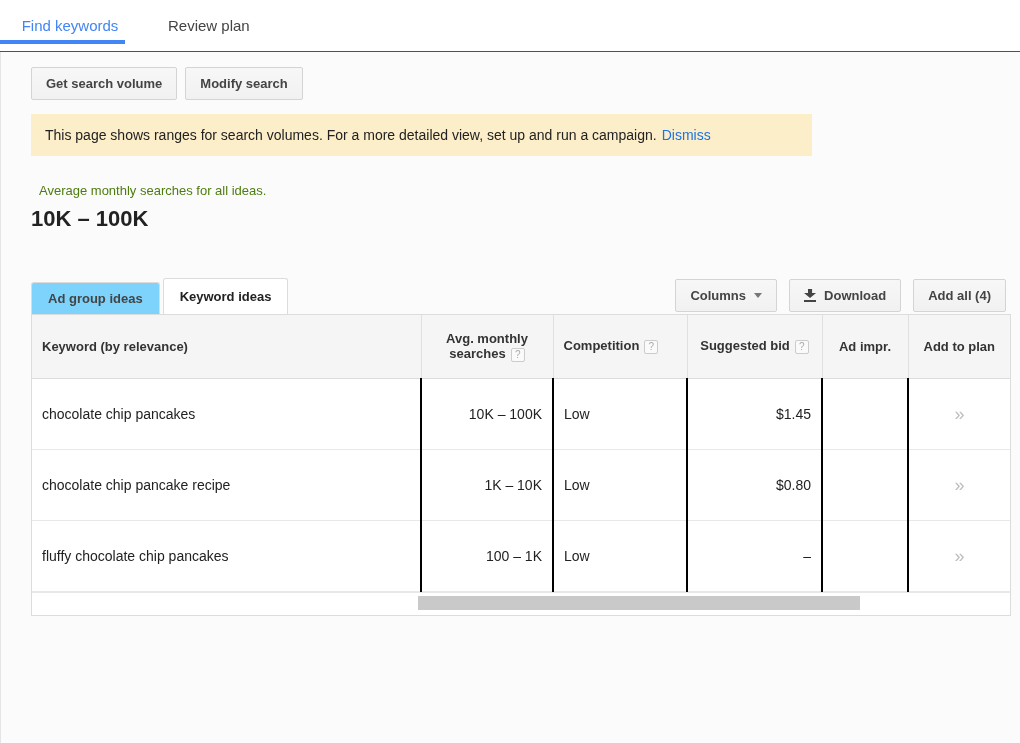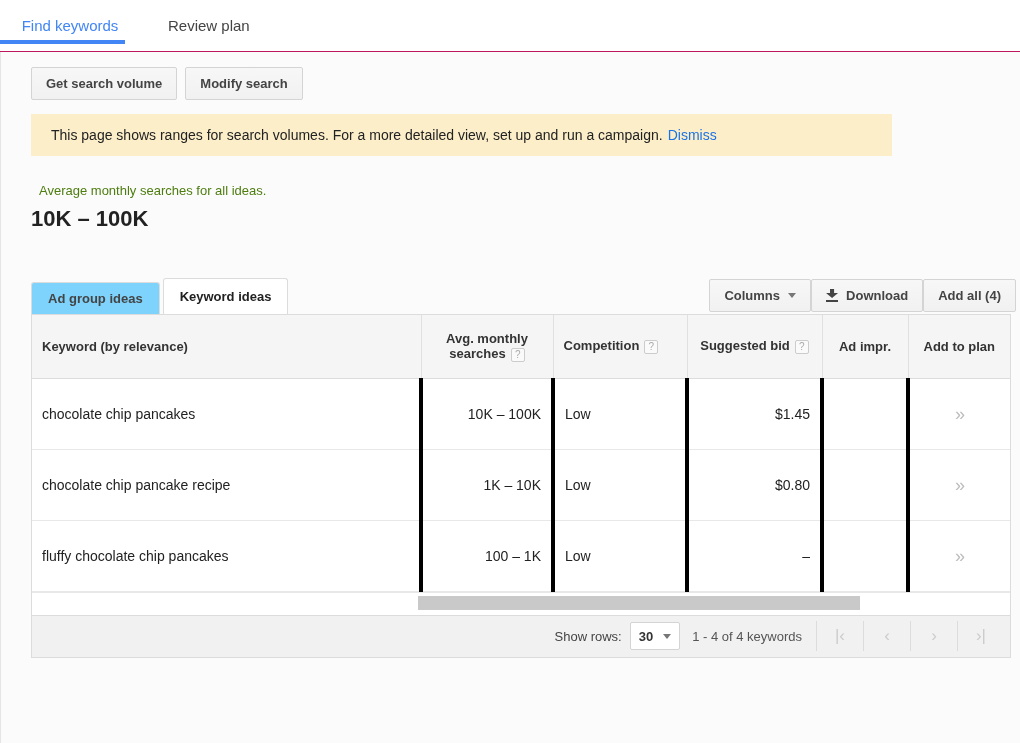--- a/index.html
+++ b/index.html
@@ -81,26 +81,26 @@
     font-weight: bold;
     color: #444444;
     cursor: pointer;
     white-space: nowrap;
     box-sizing: border-box;
   }
 
   
   .notice {
     margin: 14px 0 0 30px;
-    width: 861px;
+    width: 781px;
     height: 42px;
     background: #fceec9;
     display: flex;
     align-items: center;
-    padding: 0 20px;
+    padding: 0 14px;
     box-sizing: border-box;
     font-size: 14px;
     color: #222222;
   }
   .notice a {
     color: #1a73e8;
     text-decoration: none;
     margin-left: 5px;
     cursor: pointer;
   }
@@ -150,24 +150,24 @@
   .ctab.active {
     background: #ffffff;
     color: #222222;
     height: 36px;
     border-color: #dcdcdc;
   }
   .ctab + .ctab { margin-left: 3px; }
 
   .toolbar {
     position: absolute;
-    right: 4px;
+    right: 14px;
     bottom: 2px;
     display: flex;
-    gap: 0;
+    gap: 12px;
   }
   .caret {
     display: inline-block;
     width: 0; height: 0;
     border-left: 4px solid transparent;
     border-right: 4px solid transparent;
     border-top: 5px solid #777777;
     margin-left: 8px;
   }
   .dl-icon {
@@ -213,21 +213,21 @@
     font-size: 13px;
     font-weight: bold;
     color: #333333;
     height: 63px;
     padding: 0 10px;
     box-sizing: border-box;
     vertical-align: middle;
   }
   table.kwt td {
     border-bottom: 1px solid #e8e8e8;
-    border-right: 4px solid #000000;
+    border-right: 2px solid #000000;
     height: 71px;
     padding: 0 10px;
     font-size: 14px;
     color: #222222;
     box-sizing: border-box;
     vertical-align: middle;
   }
   table.kwt th { border-right: 1px solid #e0e0e0; }
   table.kwt th:last-child,
   table.kwt td:last-child { border-right: none; }
@@ -427,28 +427,14 @@
             <span class="chev">»</span>
           </td>
         </tr>
       </tbody>
     </table>
     <div class="sb-row">
       <div class="sb-thumb"></div>
     </div>
   </div>
 
-  <div class="footer">
-    <span class="showrows-label">Show rows:</span>
-    <span class="rowsel">
-      <span>30</span>
-      <span class="caret"></span>
-    </span>
-    <span class="pagecount">1 - 4 of 4 keywords</span>
-    <span class="pgbtns">
-      <span class="pgbtn">|‹</span>
-      <span class="pgbtn">‹</span>
-      <span class="pgbtn">›</span>
-      <span class="pgbtn">›|</span>
-    </span>
-  </div>
 
 </div>
 
 </body></html>

